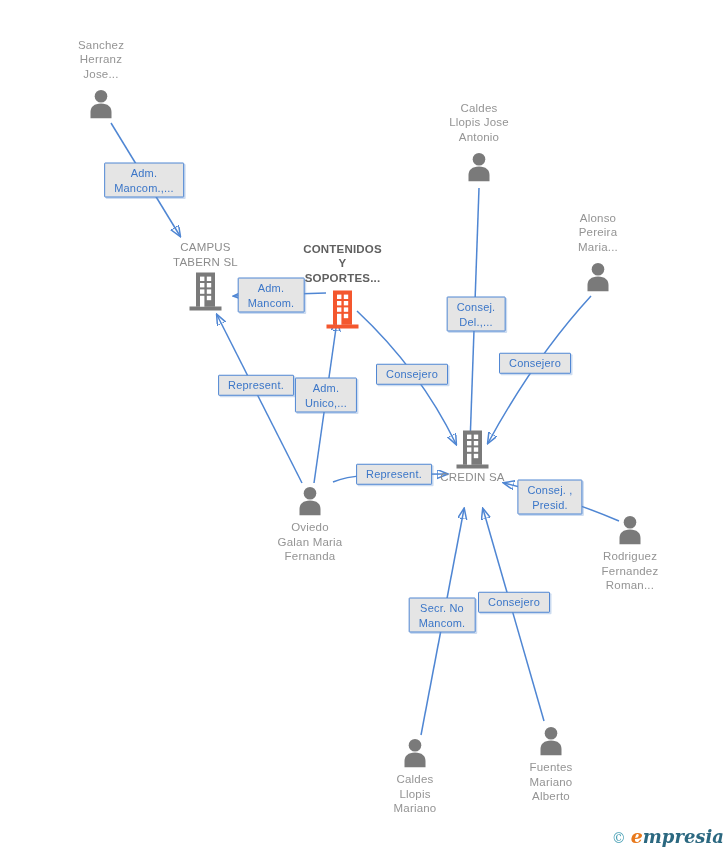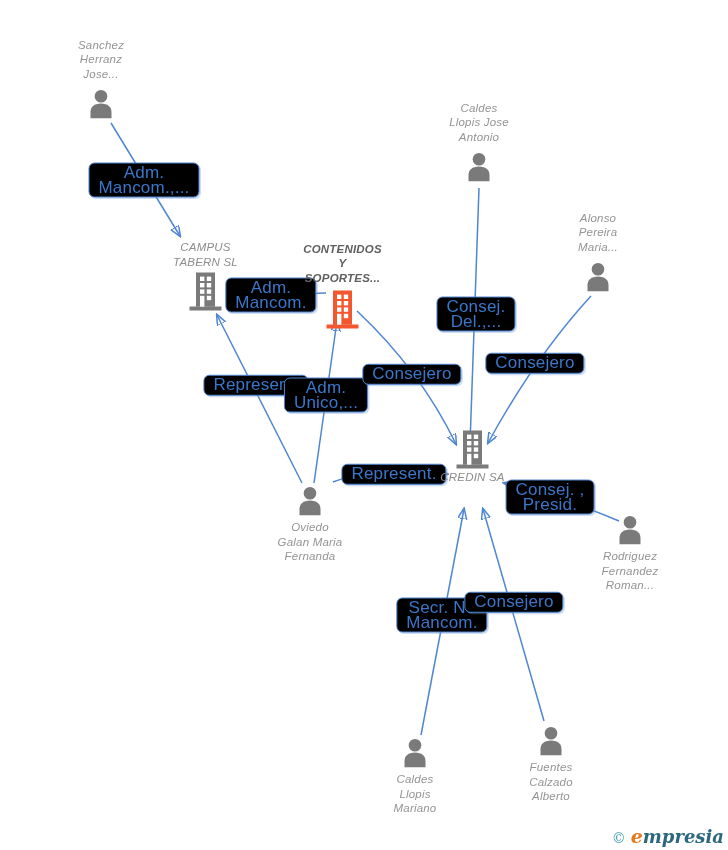--- a/index.html
+++ b/index.html
@@ -6,37 +6,37 @@
   .canvas{
     position:relative;width:728px;height:850px;background:#ffffff;overflow:hidden;
     font-family:"Liberation Sans","DejaVu Sans",sans-serif;
   }
   .edges{position:absolute;left:0;top:0;width:728px;height:850px;}
   .edges path{fill:none;stroke:#4f86d3;stroke-width:1.5px;}
   .node{position:absolute;}
   .node-label{
     position:absolute;left:50%;transform:translateX(-50%);
     width:150px;text-align:center;white-space:pre-line;
-    font-size:11.5px;line-height:14.5px;color:#949494;letter-spacing:.2px;font-style:italic;
+    font-size:11.5px;line-height:14.5px;color:#949494;letter-spacing:.2px;
   }
   .label-above{bottom:calc(100% + 8px);}
   .label-above-sm{bottom:calc(100% + 3px);}
   .label-above-md{bottom:calc(100% + 5px);}
   .label-below{top:calc(100% + 3px);}
   .label-below-sm{top:calc(100% + 1px);}
   .company-label{color:#8c8c8c;}
   .company-label.bold{font-weight:bold;color:#606060;letter-spacing:.2px;}
   .person-icon svg{display:block;}
   .building-icon svg{display:block;}
   .b-gray{color:#7a7a7a;}
   .b-orange{color:#f4572e;}
   .edge-label{
     position:absolute;transform:translate(-50%,-50%);
-    background:#000000;border:1.5px solid #4f86d3;border-radius:6px;
-    color:#3b76c8;font-size:17px;line-height:14.5px;letter-spacing:.2px;
+    background:#e5e5e5;border:1.5px solid #4f86d3;border-radius:1px;
+    color:#3b76c8;font-size:11px;line-height:14.5px;letter-spacing:.2px;
     padding:2px 9px;text-align:center;white-space:pre-line;
     box-shadow:1.5px 1.5px 0 rgba(111,154,213,.35);
   }
   .watermark{
     position:absolute;right:4px;bottom:3px;
     font-family:"DejaVu Serif","Liberation Serif",serif;font-style:italic;
     display:flex;align-items:baseline;gap:5px;
   }
   .wm-symbol{color:#49a0b5;font-size:14px;font-style:normal;}
   .wm-lead{color:#e8791c;font-size:19px;font-weight:bold;}
@@ -157,21 +157,21 @@
   </div>
 
   <div class="node" style="left:536px;top:726px;">
     <span class="person-icon">
       <svg width="30" height="31" viewBox="0 0 30 31" fill="#7a7a7a">
           <circle cx="15" cy="7.3" r="6.3"></circle>
           <path d="M15 14.6 c-6.8 0-10.5 3.5-10.5 8.5 V29.3 h21 v-6.2 C25.5 18.1 21.8 14.6 15 14.6 Z"></path>
         </svg>
     </span>
     <div class="node-label label-below">Fuentes
-Calzado
+Mariano
 Alberto</div>
   </div>
 
   <div class="node" style="left:187px;top:272px;">
     <span class="building-icon b-gray">
       <svg width="37" height="39" viewBox="0 0 37 39">
         <g fill="currentColor">
             <rect x="2.5" y="34.5" width="32" height="4"></rect>
             <rect x="9" y="0.5" width="19" height="34.2"></rect>
           </g>

